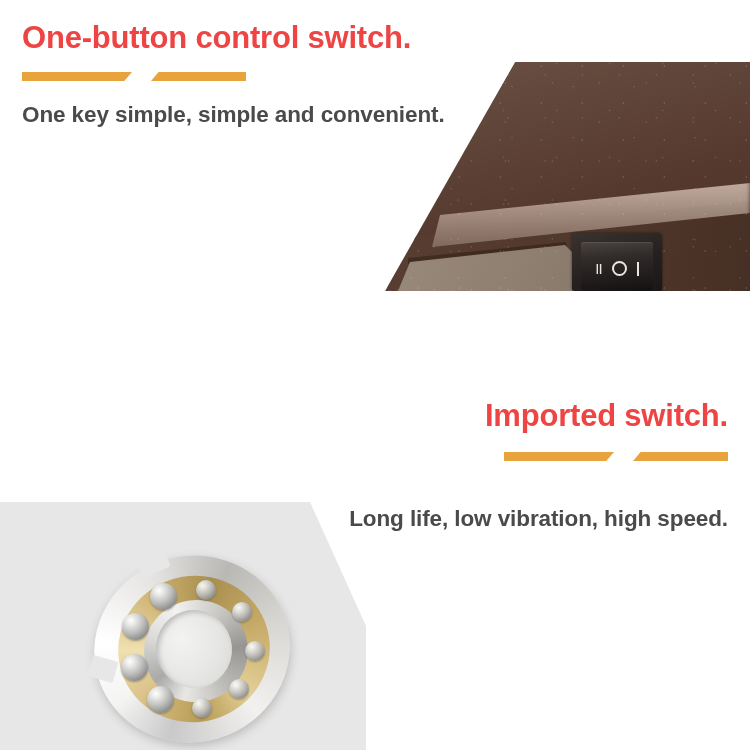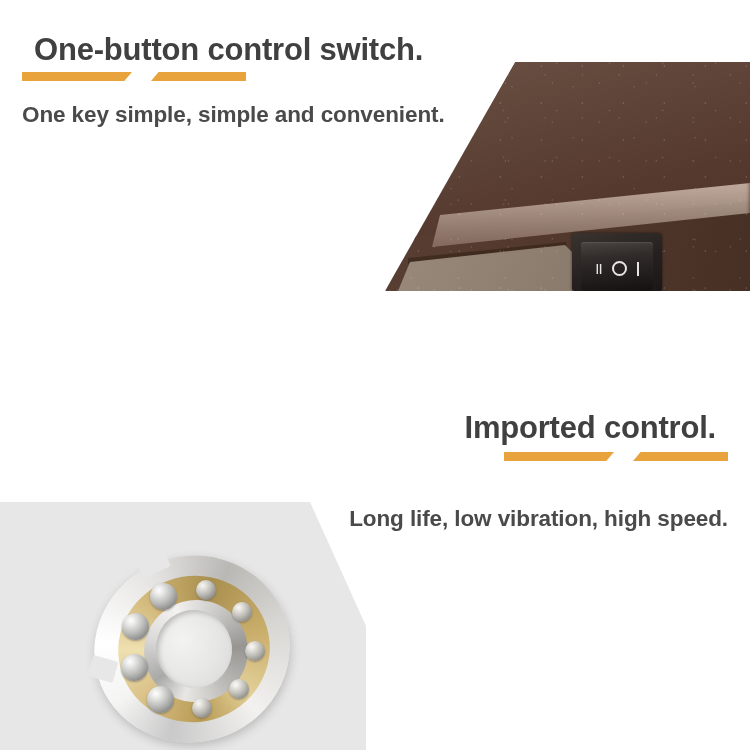--- a/index.html
+++ b/index.html
@@ -16,25 +16,25 @@
     position: relative;
     width: 750px;
     height: 750px;
     background: #ffffff;
     overflow: hidden;
   }
 
   
   .feature-heading {
     position: absolute;
-    margin: 12px;
+    margin: 0;
     font-size: 31px;
     font-weight: bold;
     letter-spacing: -0.2px;
-    color: #404040;
+    color: #ef4444;
     white-space: nowrap;
   }
   .feature-sub {
     position: absolute;
     margin: 0;
     font-size: 22.5px;
     font-weight: bold;
     line-height: 1.33;
     color: #4a4a4a;
     letter-spacing: -0.1px;
@@ -334,21 +334,21 @@
   <h1 class="feature-heading" id="heading-1">One-button control switch.</h1>
 
   <div class="dash-row" id="dashes-1">
     <span class="dash dash-long"></span>
     <span class="dash-gap"></span>
     <span class="dash dash-short"></span>
   </div>
 
   <p class="feature-sub" id="sub-1">One key simple, simple and convenient.</p>
 
-  <h2 class="feature-heading" id="heading-2">Imported control.</h2>
+  <h2 class="feature-heading" id="heading-2">Imported switch.</h2>
 
   <div class="dash-row" id="dashes-2">
     <span class="dash dash-long"></span>
     <span class="dash-gap"></span>
     <span class="dash dash-short"></span>
   </div>
 
   <p class="feature-sub" id="sub-2">Long life, low vibration, high speed.</p>
 
   <div id="bearing-panel">

